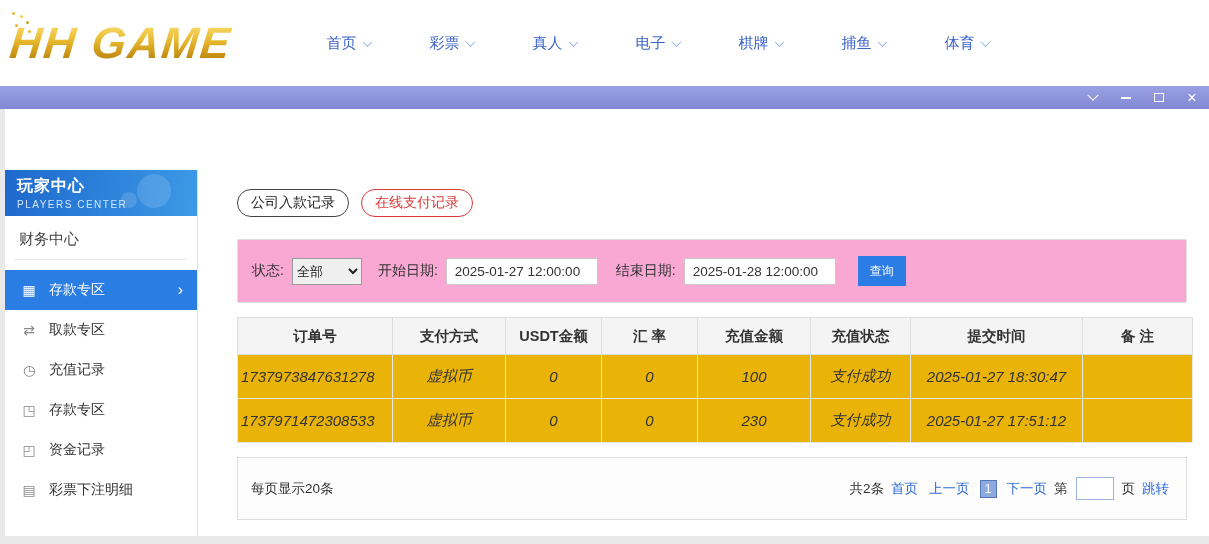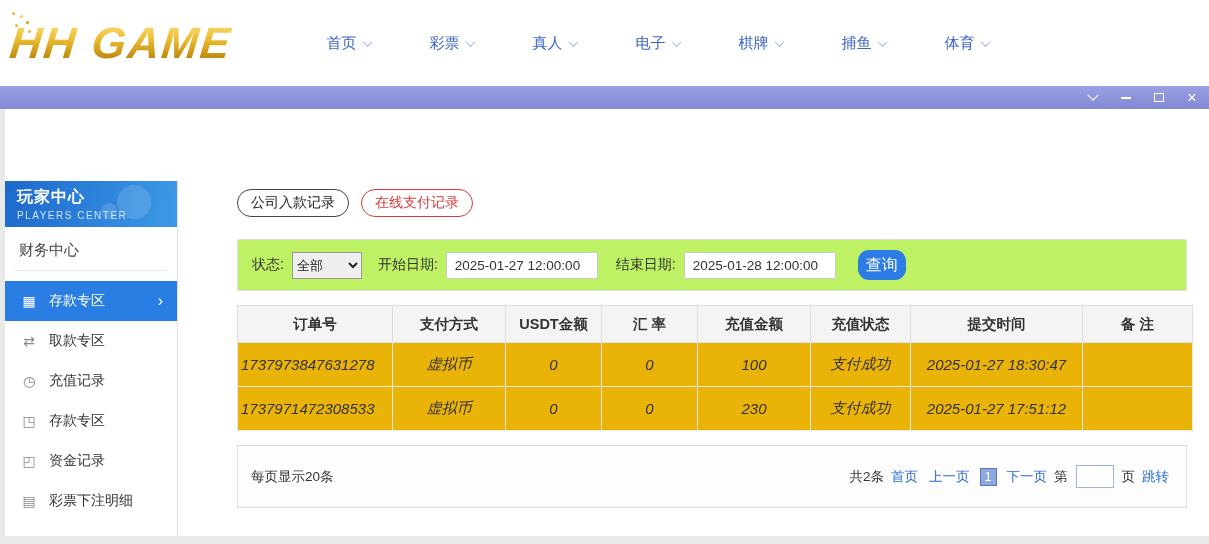--- a/index.html
+++ b/index.html
@@ -39,21 +39,21 @@
     transform:rotate(45deg) translate(-2px,-2px); }
   .tb-minus { width:10px; height:2px; background:#fff; }
   .tb-sq { width:10px; height:9px; border:1.4px solid #fff; }
   .tb-x { font-size:16px; line-height:14px; }
 
   
   .window-body { position:absolute; left:0; top:109px; width:100%; height:435px; background:#e9e9e9; z-index:3; }
   .app { position:absolute; left:5px; top:0; right:0; bottom:8px; background:#fff; }
 
   
-  .sidebar { position:absolute; left:0; top:72px; width:173px; bottom:0; background:#fff; border-right:1px solid #e0e0e0; }
+  .sidebar { position:absolute; left:0; top:61px; width:193px; bottom:0; background:#fff; border-right:1px solid #e0e0e0; }
   .sb-header { position:relative; height:46px; overflow:hidden; padding:6px 0 0 12px;
     background:linear-gradient(100deg,#1e68cc 0%,#2f86dc 60%,#3e9ae6 100%); }
   .sb-circle { position:absolute; border-radius:50%; background:rgba(255,255,255,.14); }
   .c1 { width:34px; height:34px; right:26px; top:4px; }
   .c2 { width:16px; height:16px; right:60px; top:22px; }
   .sb-title { color:#fff; font-size:16px; font-weight:bold; letter-spacing:1px; }
   .sb-sub { color:#cfe6ff; font-size:10px; letter-spacing:1.5px; margin-top:2px; }
   .sb-section { margin:0 10px; padding:14px 4px 10px; color:#444; font-size:15px; border-bottom:1px solid #e8e8e8; }
   .sb-menu { margin-top:10px; }
   .sb-item { height:40px; display:flex; align-items:center; gap:11px; padding-left:15px;
@@ -64,29 +64,29 @@
   .sb-arrow { margin-left:auto; margin-right:14px; color:#fff; font-size:16px; display:none; }
   .sb-item.active .sb-arrow { display:inline; }
 
   
   .content { position:absolute; left:227px; top:72px; right:0; bottom:0; padding:8px 22px 0 5px; }
   .tabs { display:flex; gap:12px; }
   .pill { padding:4px 13px; border-radius:15px; border:1px solid #444; background:#fff;
     font-size:14px; color:#222; cursor:pointer; font-family:Liberation Mono, monospace; }
   .pill.active { border-color:#d93a3a; color:#d93a3a; }
 
-  .filterbox { margin-top:22px; height:52px; border:1px solid #ddd; border-radius:2px; background:#bef264;
+  .filterbox { margin-top:22px; height:64px; border:1px solid #ddd; border-radius:2px; background:#f9a8d4;
     display:flex; align-items:center; padding:0 14px; gap:8px; }
   .flabel { font-size:14px; color:#333; white-space:nowrap; }
   .status-select { width:70px; height:27px; font-size:13px; color:#222; border:1px solid #999;
     font-family:inherit; margin-right:8px; }
   .dateinput { width:152px; height:27px; border:1px solid #c9c9c9; border-radius:2px; font-size:13.5px;
     color:#333; padding:0 8px; font-family:inherit; margin-right:10px; }
   .querybtn { margin-left:4px; width:48px; height:30px; background:#2b7ce4; color:#fff; border:none;
-    border-radius:11px; font-size:16px; cursor:pointer; font-family:inherit; }
+    border-radius:0; font-size:12px; cursor:pointer; font-family:inherit; }
 
   table.records { margin-top:14px; width:100%; border-collapse:collapse; table-layout:fixed; }
   .records th { height:37px; background:#f4f4f4; border:1px solid #dedede; font-size:14.5px; color:#333;
     font-weight:bold; text-align:center; }
   .records td { height:44px; border:1px solid #e6e6e6; font-size:15px; color:#333; text-align:center;
     background:#eab308; overflow:hidden; white-space:nowrap;font-style:italic; }
   .records td.cell-left { text-align:left; padding-left:3px; }
 
   .pagebar { margin-top:14px; height:63px; border:1px solid #ddd; background:#fdfdfd;
     display:flex; align-items:center; justify-content:space-between; padding:0 13px; }

